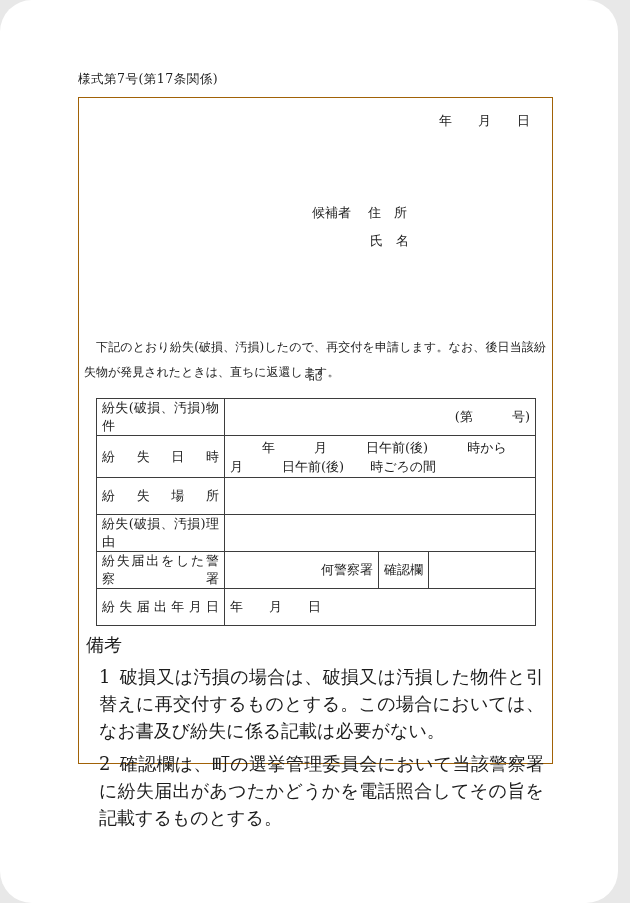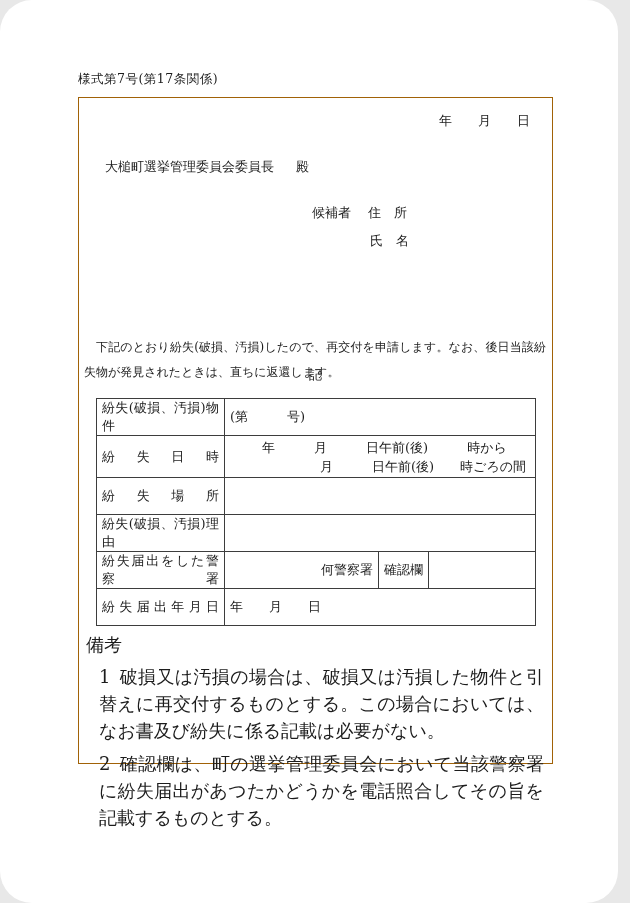--- a/index.html
+++ b/index.html
@@ -60,23 +60,23 @@
   .loss-table td{
     border:1px solid #3d3d3d;
     padding:0 5px;vertical-align:middle;
   }
   .loss-table .label-cell{
     text-align:justify;text-align-last:justify;
     -moz-text-align-last:justify;
   }
   .r1{height:35px}.r2{height:42px}.r3{height:37px}
   .r4{height:36px}.r5{height:37px}.r6{height:37px}
-  .value-right{text-align:left;padding-right:5px;}
+  .value-right{text-align:right;padding-right:5px;}
   .dt-line1{padding-left:32px;line-height:19px;}
-  .dt-line2{text-align:right;padding-right:4px;line-height:19px;}
+  .dt-line2{padding-right:4px;line-height:19px;}
   .police-cell{text-align:right;padding-right:8px;}
   .confirm-cell{text-align:center;padding:0 2px;}
   .r6-value{padding-left:166px;}
   .notes{
     position:absolute;top:535px;left:7px;width:458px;
     font-size:18px;
   }
   .notes-heading{margin:0;}
   .note-item{
     margin:6px 0 0 13px;
@@ -88,23 +88,20 @@
 <body>
 
 <div class="page">
 
   <div class="form-number">様式第7号(第17条関係)</div>
 
   <div class="outer-box">
 
     <div class="date-line">年　　月　　日</div>
 
-    <div class="addressee-line">
-      <span>大槌町選挙管理委員会委員長</span><span class="honorific">殿</span>
-    </div>
 
     <div class="candidate-address-line">
       <span>候補者</span><span class="address-label">住　所</span>
     </div>
 
     <div class="candidate-name-line">
       <span>氏　名</span>
     </div>
 
 

